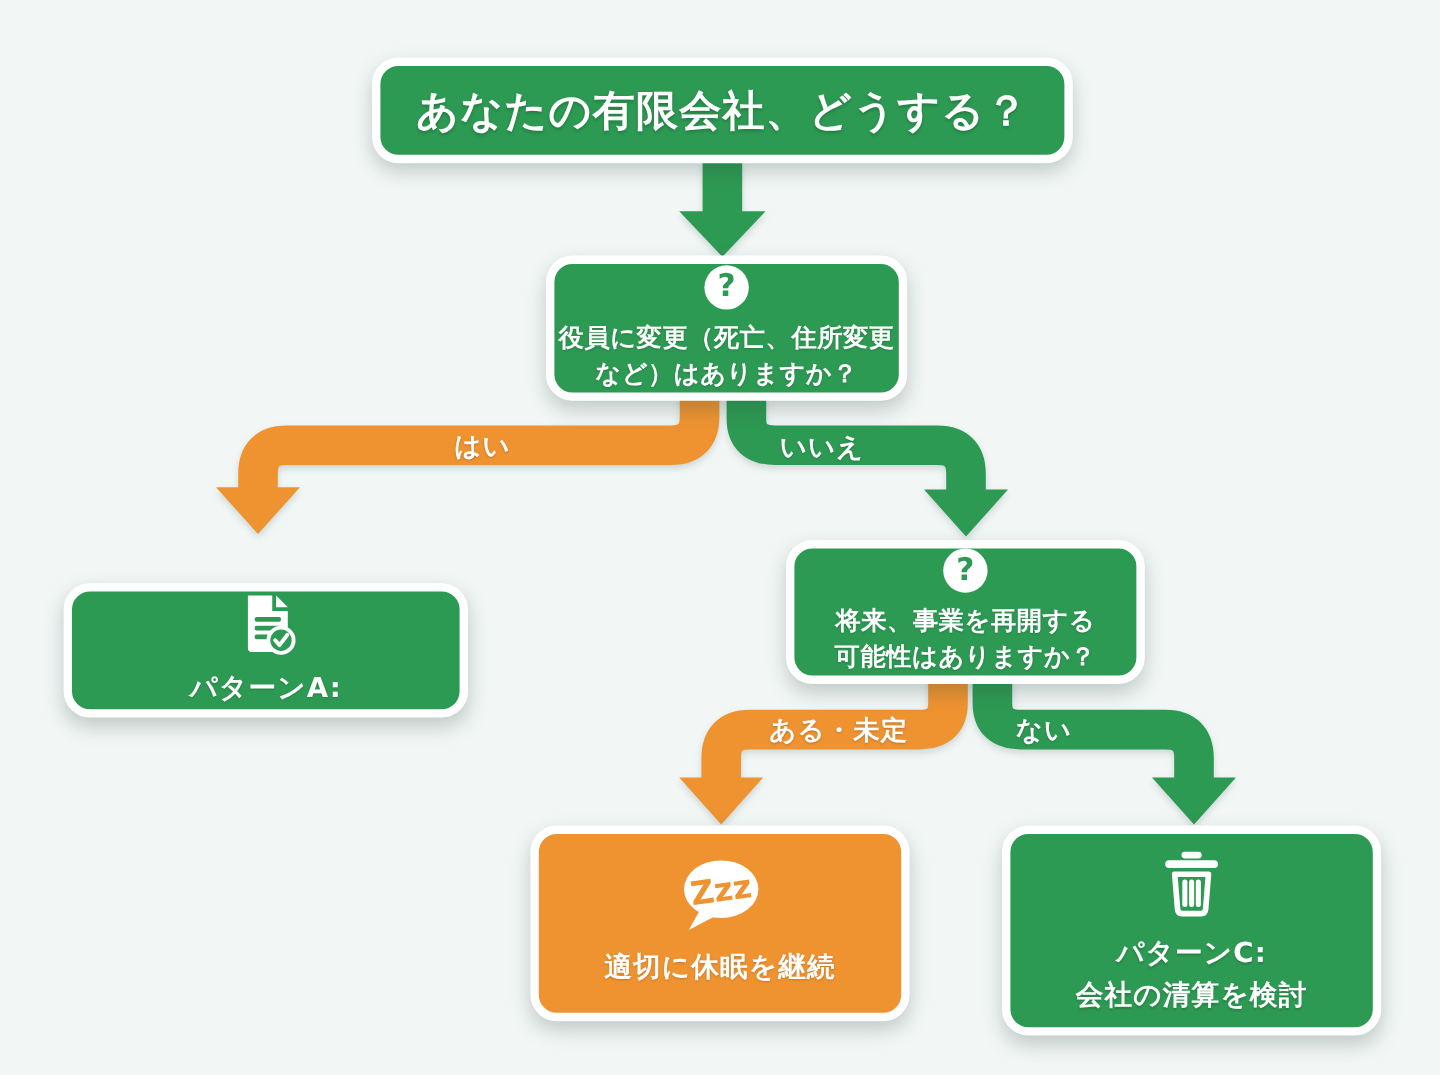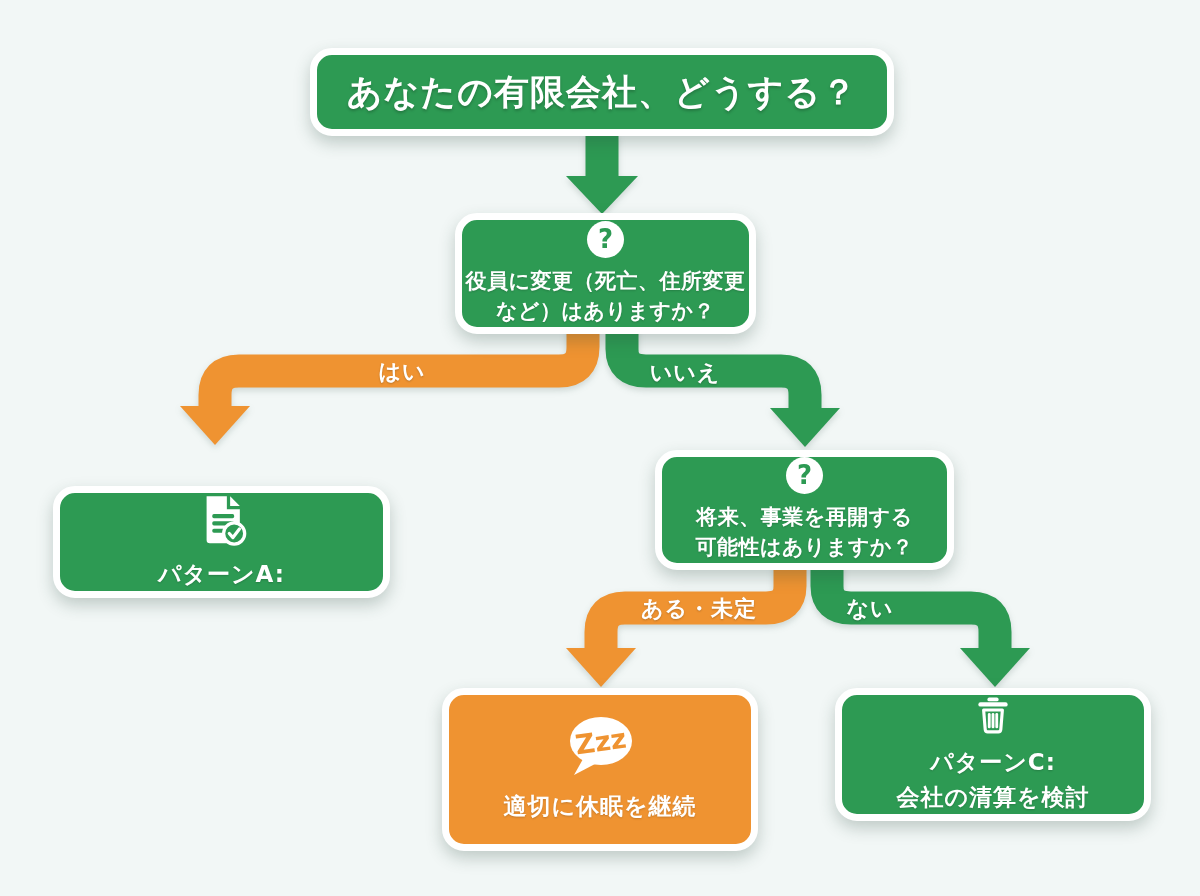--- a/index.html
+++ b/index.html
@@ -139,21 +139,21 @@
     <svg class="picon" width="78" height="64" viewBox="0 0 78 64">
       <ellipse cx="40" cy="26" rx="31" ry="24" fill="#ffffff"></ellipse>
       <path d="M22 44 L13 60 L34 49 Z" fill="#ffffff"></path>
       <text x="40" y="36" text-anchor="middle" font-size="27" font-weight="bold" fill="#ef9331" transform="rotate(-8 40 28)">Zzz</text>
     </svg>
     <div class="ptext">
       <div>適切に休眠を継続</div>
     </div>
   </div>
 
-  <div class="node" style="left:835px;top:688px;width:316px;height:133px;">
+  <div class="node" style="left:835px;top:688px;width:316px;height:175px;">
     <svg class="picon" width="60" height="64" viewBox="0 0 64 64">
       <path d="M26 7 H38" fill="none" stroke="#ffffff" stroke-width="6" stroke-linecap="round"></path>
       <path d="M12 15 H52" fill="none" stroke="#ffffff" stroke-width="7" stroke-linecap="round"></path>
       <path d="M17 24 H47 L44.5 55 Q44.2 59 40.5 59 H23.5 Q19.8 59 19.5 55 Z" fill="none" stroke="#ffffff" stroke-width="5" stroke-linejoin="round"></path>
       <path d="M26 31 V 51" stroke="#ffffff" stroke-width="4.5" stroke-linecap="round"></path>
       <path d="M32 31 V 51" stroke="#ffffff" stroke-width="4.5" stroke-linecap="round"></path>
       <path d="M38 31 V 51" stroke="#ffffff" stroke-width="4.5" stroke-linecap="round"></path>
     </svg>
     <div class="ptext">
       <div>パターンC:</div>

